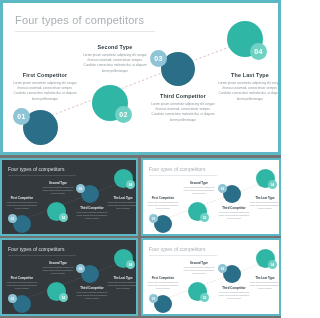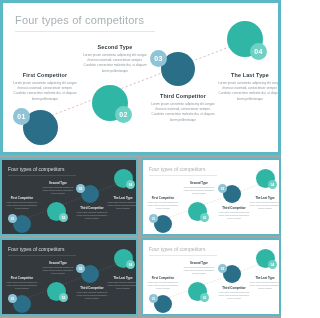--- a/index.html
+++ b/index.html
@@ -1,18 +1,18 @@
 <!DOCTYPE html>
 <html><head>
 <meta charset="utf-8">
 <style>
   html,body{margin:0;padding:0;background:#ffffff;}
   body{width:281px;height:318px;overflow:hidden;font-family:"Liberation Sans",sans-serif;}
 
-  .page{position:relative;width:281px;height:318px;background:#a3a3a3;}
+  .page{position:relative;width:281px;height:318px;background:#737373;}
 
   
   .main-slide{
     position:absolute;left:0;top:0;width:281px;height:155px;
     background:#ffffff;border:3px solid #5bb8c4;box-sizing:border-box;
     overflow:hidden;
   }
   .slide-title{
     position:absolute;left:12px;top:11px;
     font-size:11px;color:#a9b0b3;letter-spacing:.2px;font-weight:400;

